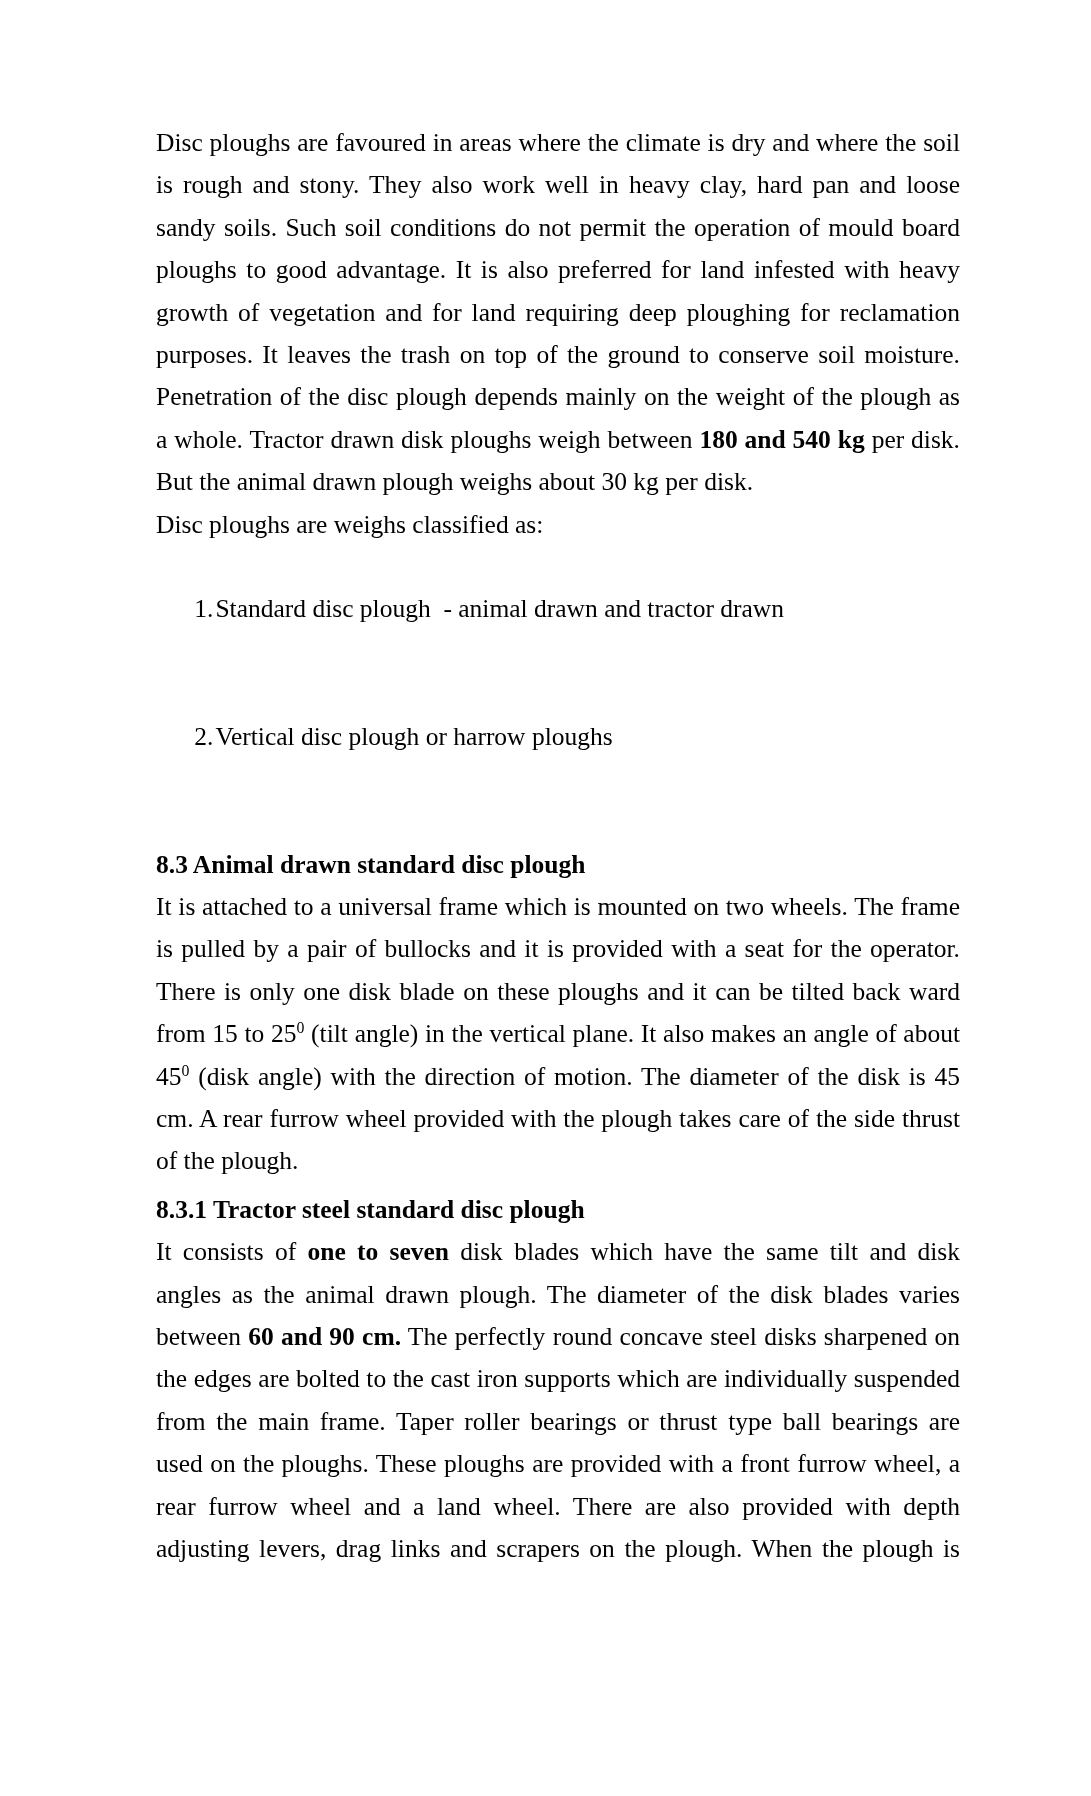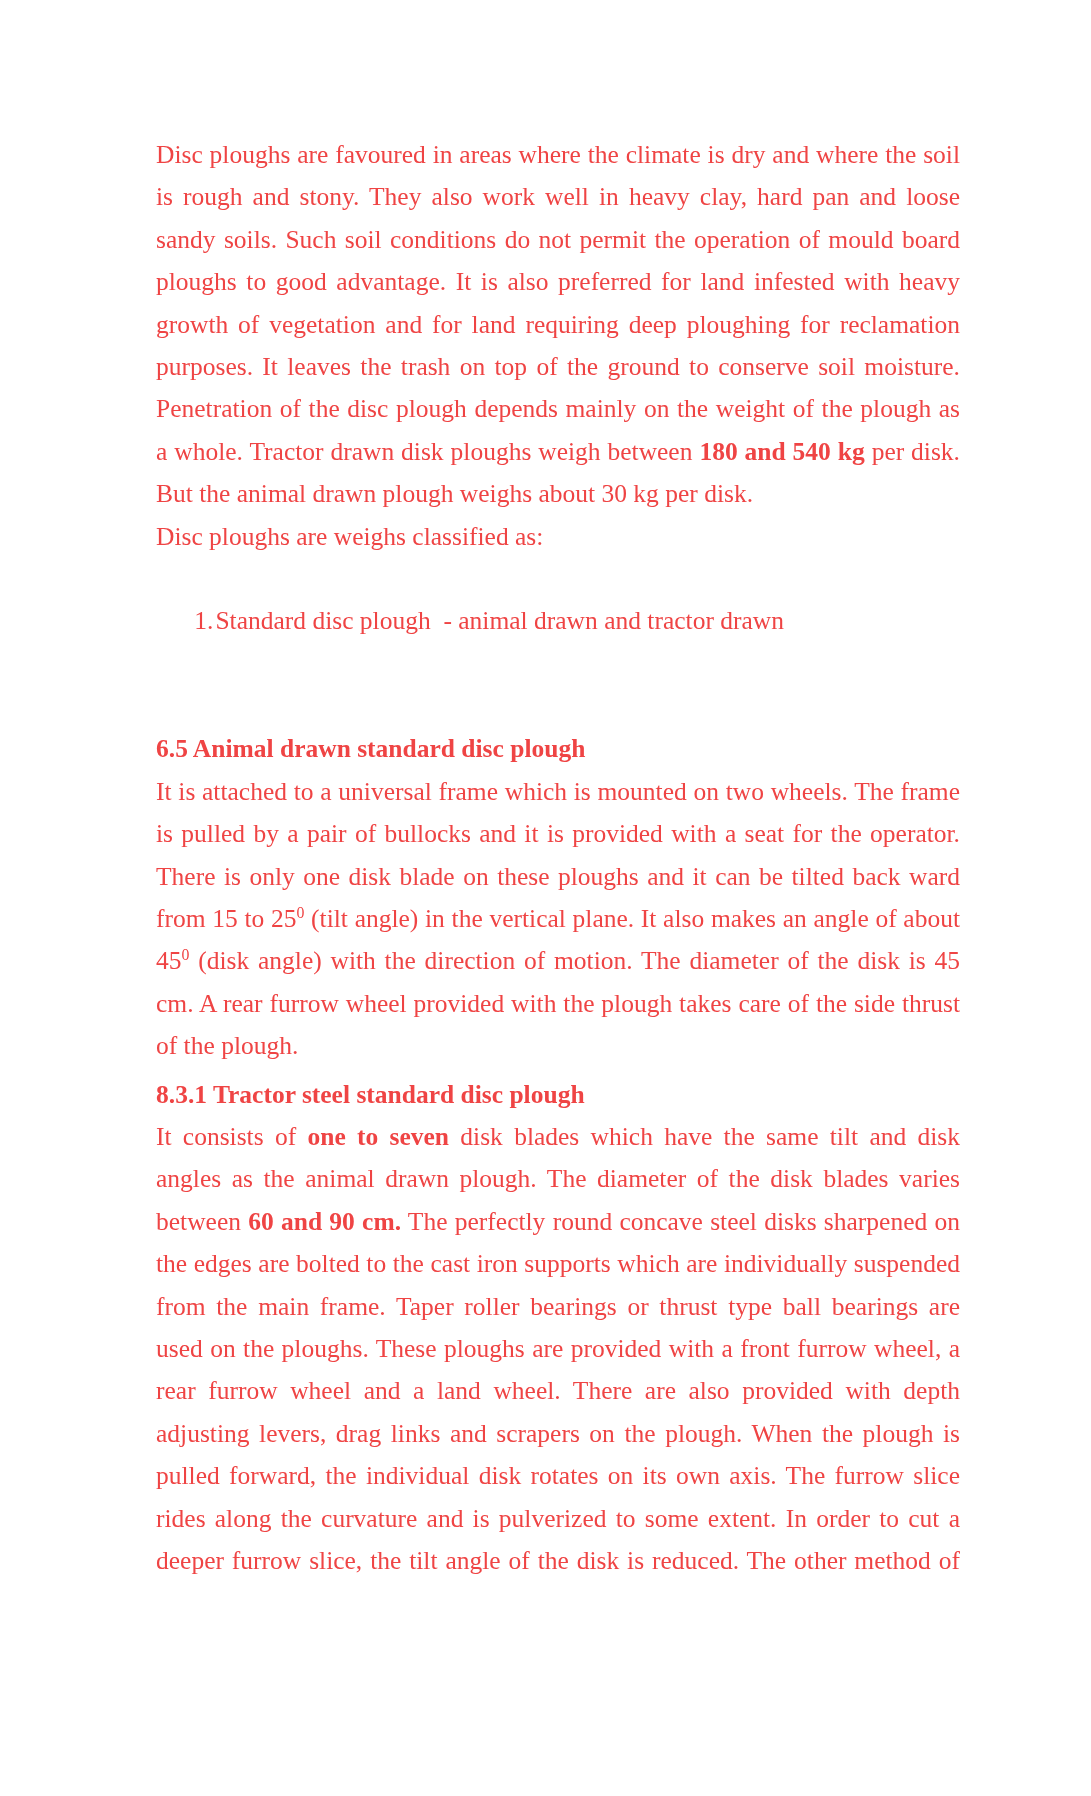--- a/index.html
+++ b/index.html
@@ -8,22 +8,21 @@
     padding: 0;
     background: #ffffff;
   }
   .page {
     position: relative;
     width: 1091px;
     height: 1569px;
     background: #ffffff;
     overflow: hidden;
     font-family: "Liberation Serif", "DejaVu Serif", serif;
-    color: #ef4444;
-    margin-top: 12px;
+    color: #000000;
   }
   .text-column {
     position: absolute;
     left: 156px;
     top: 122px;
     width: 804px;
     font-size: 25.5px;
     line-height: 42.4px;
     text-align: justify;
   }
@@ -82,22 +81,25 @@
   <div class="text-column">
 
     <p class="para-intro"><span>Disc ploughs are favoured in areas where the climate is dry and where the soil is rough and stony. They also work well in heavy clay, hard pan and loose sandy soils. Such soil conditions do not permit the operation of mould board ploughs to good advantage. It is also preferred for land infested with heavy growth of vegetation and for land requiring deep ploughing for reclamation purposes. It leaves the trash on top of the ground to conserve soil moisture. Penetration of the disc plough depends mainly on the weight of the plough as a whole. Tractor drawn disk ploughs weigh between </span><span class="seg-bold">180 and 540 kg</span><span> per disk. But the animal drawn plough weighs about 30 kg per disk.</span></p>
 
     <p class="classification-lead">Disc ploughs are weighs classified as:</p>
 
     <div class="list-row">
       <span class="list-num">1.</span><span>Standard disc plough  - animal drawn and tractor drawn</span>
     </div>
 
+    <div class="list-row">
+      <span class="list-num">2.</span><span>Vertical disc plough or harrow ploughs</span>
+    </div>
 
-    <h2 class="doc-heading heading-83">6.5 Animal drawn standard disc plough</h2>
+    <h2 class="doc-heading heading-83">8.3 Animal drawn standard disc plough</h2>
 
     <p class="para-animal"><span>It is attached to a universal frame which is mounted on two wheels. The frame is pulled by a pair of bullocks and it is provided with a seat for the operator. There is only one disk blade on these ploughs and it can be tilted back ward from 15 to 25</span><span class="seg-sup">0</span><span> (tilt angle) in the vertical plane. It also makes an angle of about 45</span><span class="seg-sup">0</span><span> (disk angle) with the direction of motion. The diameter of the disk is 45 cm.  A rear furrow wheel provided with the plough takes care of the side thrust of the plough.</span></p>
 
     <h2 class="doc-heading heading-831">8.3.1 Tractor steel standard disc plough</h2>
 
     <p class="para-tractor"><span>It consists of </span><span class="seg-bold">one to seven</span><span> disk blades which have the same tilt and disk angles as the animal drawn plough. The diameter of the disk blades varies between </span><span class="seg-bold">60 and 90 cm.</span><span> The perfectly round concave steel disks sharpened on the edges are bolted to the cast iron supports which are individually suspended from the main frame. Taper roller bearings or thrust type ball bearings are used on the ploughs.  These ploughs are provided with a front furrow wheel, a rear furrow wheel and a land wheel.  There are also provided with depth adjusting levers, drag links and scrapers on the plough. When the plough is pulled forward, the individual disk rotates on its own axis. The furrow slice rides along the curvature and is pulverized to some extent. In order to cut a deeper furrow slice, the tilt angle of the disk is reduced. The other method of increasing the penetration is by adding weights to the plough frame. If the soil condition is favourable, the tilt angle should be increased to achieve better turning of the furrow slice. If the soil condition is not</span></p>
 
   </div>
 
   <div class="page-number">59</div>

